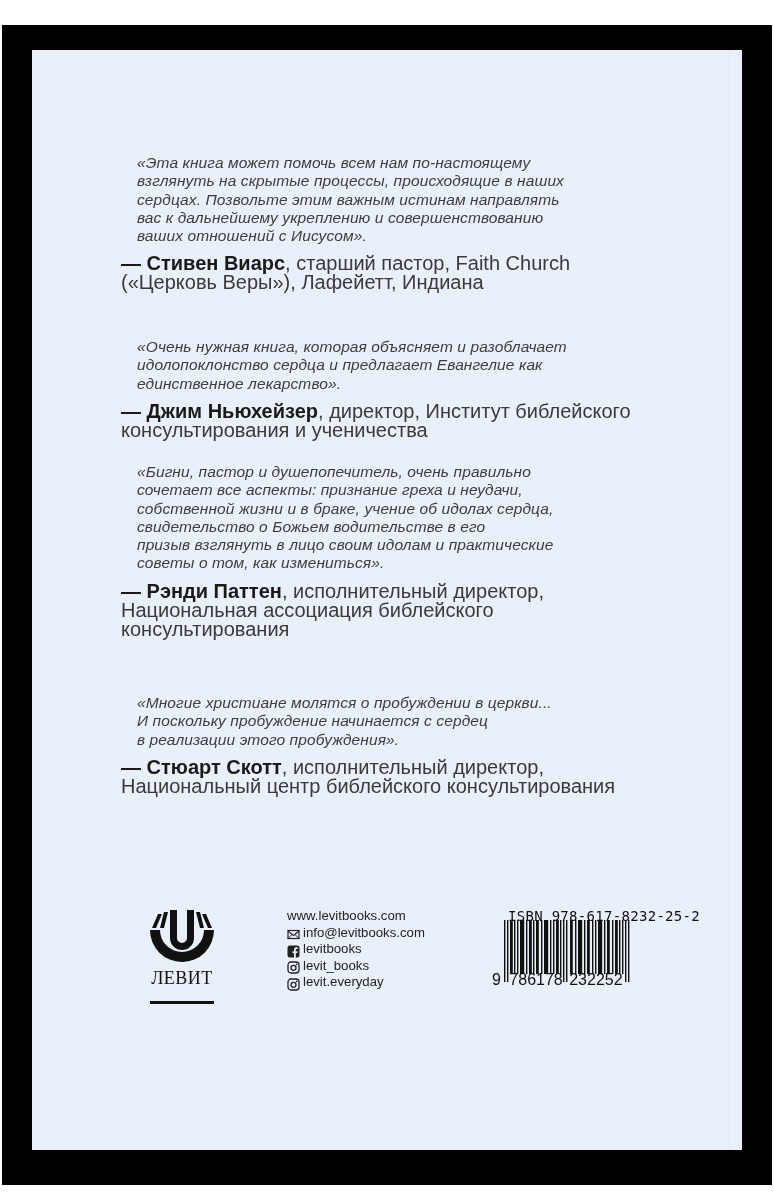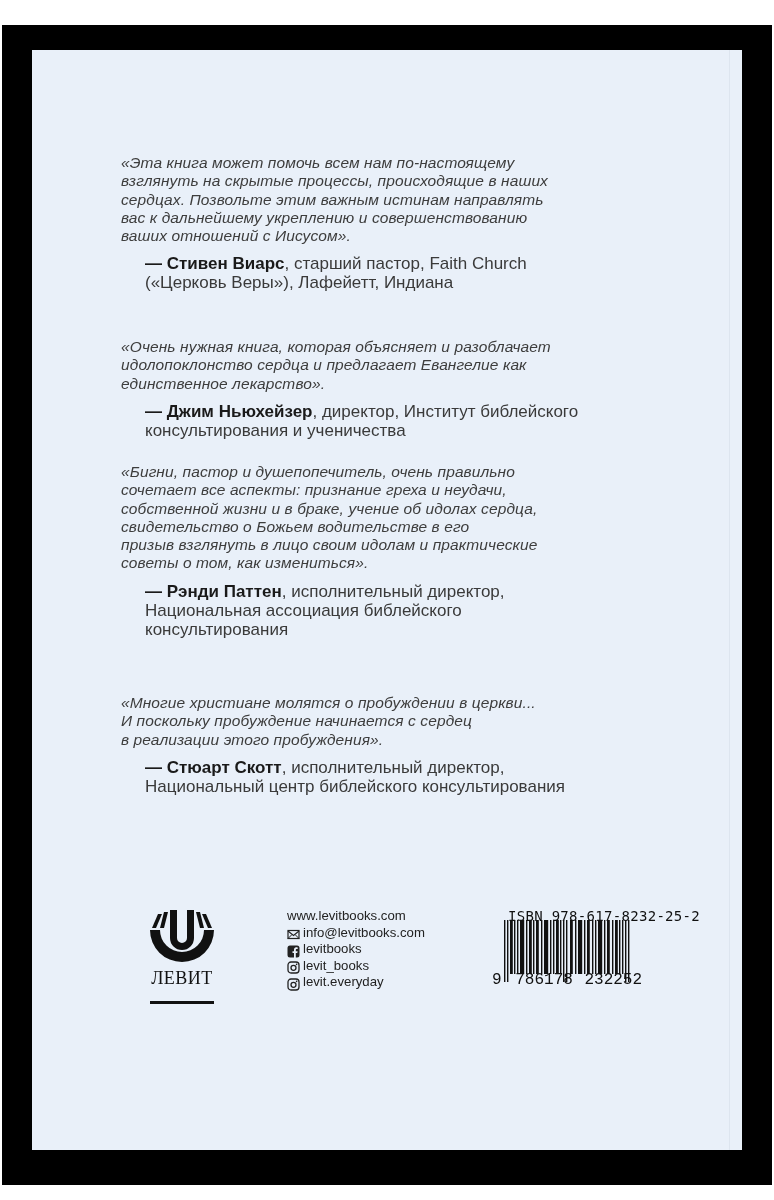--- a/index.html
+++ b/index.html
@@ -17,22 +17,22 @@
     }
     .bleed-line {
       position: absolute; left: 697px; top: 0; width: 1px; height: 100%;
       background: #dde5ef;
     }
     .quote-block { position: absolute; left: 89px; width: 500px; color: #3a3a3a; }
     .quote {
       font-style: italic; font-size: 15.5px; line-height: 18.3px; margin: 0;
       letter-spacing: 0.1px; color: #3d3d3d;
     }
-    .quote span { display: block; white-space: nowrap; }
-    .attrib { margin-top: 9px; font-size: 17px; line-height: 19px; color: #3a3a3a; margin-left: 24px; }
+    .quote span { display: block; white-space: nowrap; margin-left: 16px; }
+    .attrib { margin-top: 9px; font-size: 20px; line-height: 19px; color: #3a3a3a; }
     .attrib span.line { display: block; white-space: nowrap; }
     .attrib b { font-weight: bold; color: #1a1a1a; }
 
     .logo { position: absolute; left: 112px; top: 858px; width: 76px; height: 100px; }
     .logo-word {
       position: absolute; left: 0; top: 60px; width: 76px; text-align: center;
       font-family: "Liberation Serif", "DejaVu Serif", serif; font-size: 18px; color: #111;
       letter-spacing: 0.5px;
     }
     .logo-underline { position: absolute; left: 6px; top: 93px; width: 64px; height: 3px; background: #111; }
@@ -43,21 +43,21 @@
     .contacts .row { display: flex; align-items: flex-end; white-space: nowrap; }
     .contacts .ico { width: 13px; height: 13px; margin-right: 3px; display: inline-block; }
 
     .barcode { position: absolute; left: 460px; top: 858px; width: 150px; height: 90px; }
     .isbn-text {
       position: absolute; left: 16px; top: 0; font-family: "DejaVu Sans Mono", monospace;
       font-size: 14px; color: #111; letter-spacing: 0.3px; white-space: nowrap; text-align: right;
     }
     .bars { position: absolute; left: 0; top: 12px; }
     .digits {
-      position: absolute; top: 63px; left: 0; font-family: Liberation Mono, monospace;
+      position: absolute; top: 63px; left: 0; font-family: Liberation Sans, sans-serif;
       font-size: 16px; color: #111; white-space: nowrap;
     }
   </style>
 </head>
 <body>
 
 <div class="frame"></div>
 <div class="cover">
   <div class="bleed-line"></div>
 

